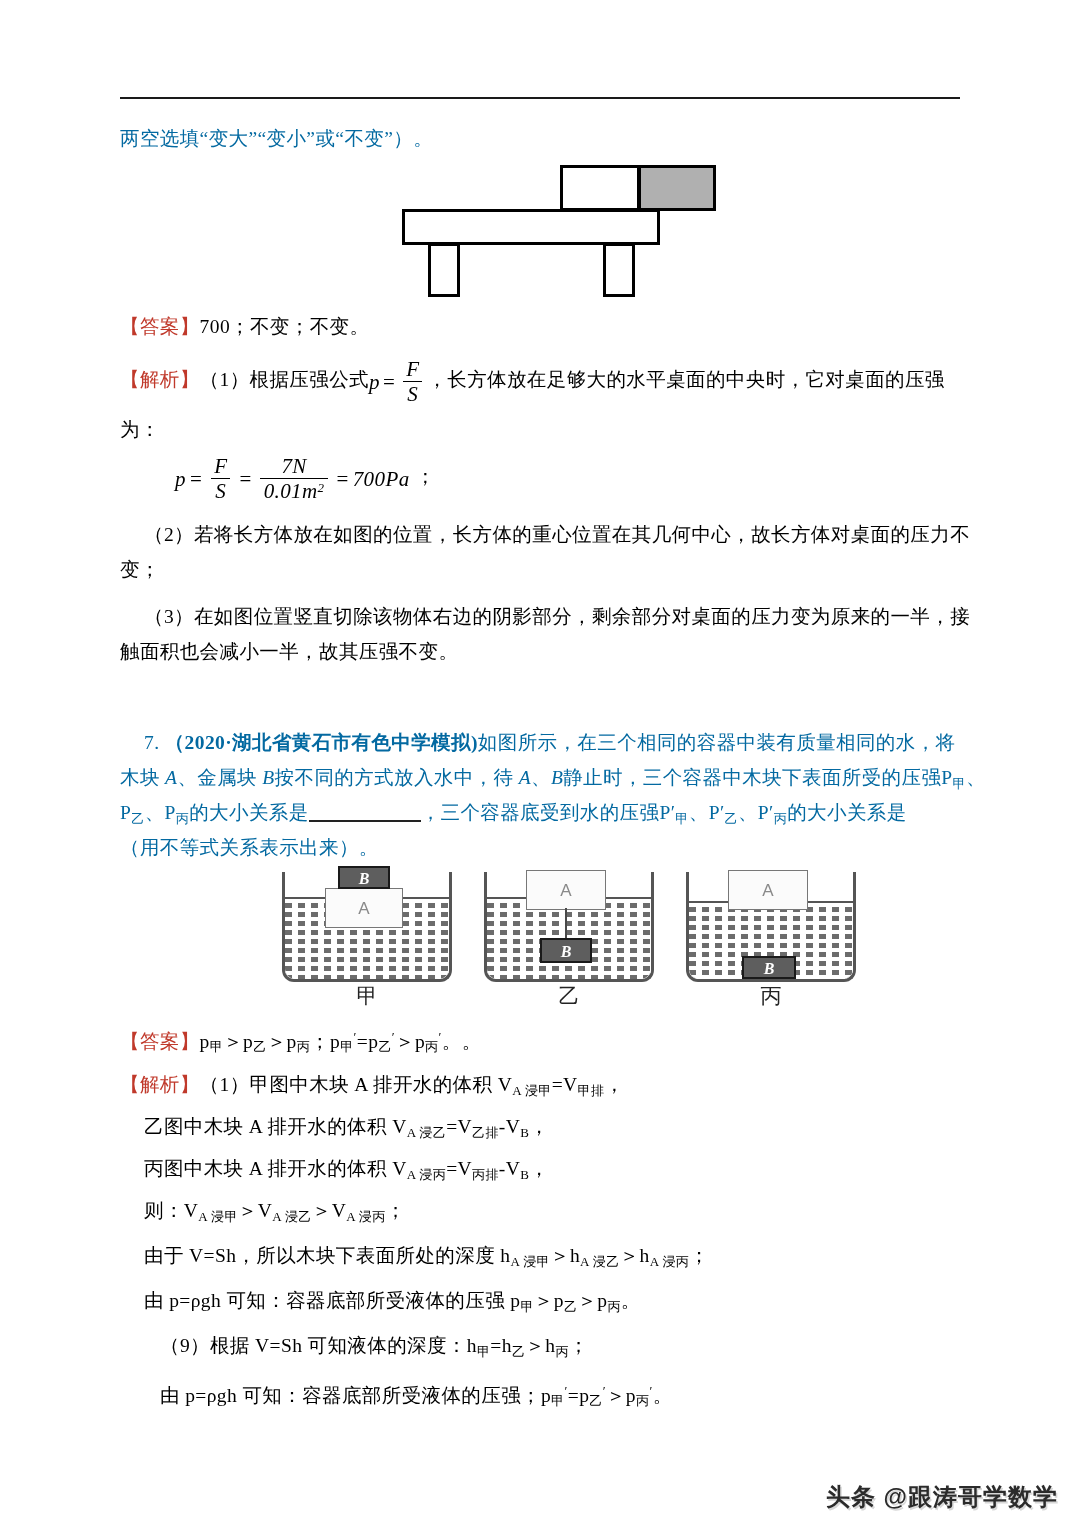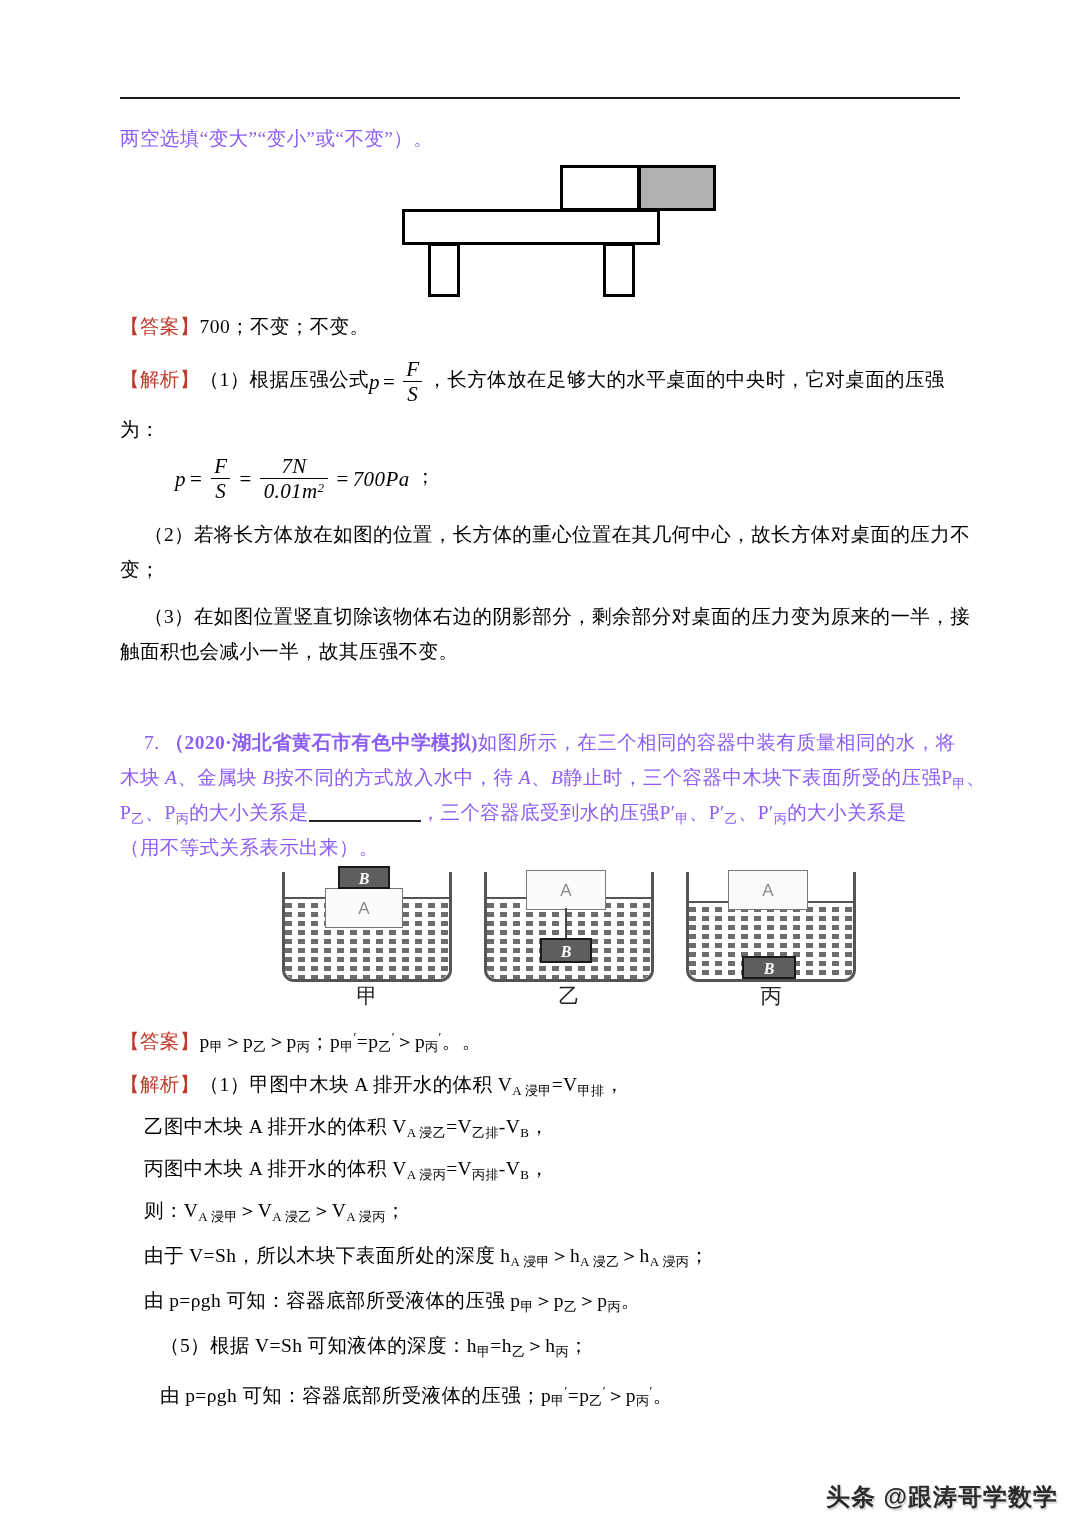--- a/index.html
+++ b/index.html
@@ -31,21 +31,21 @@
   }
   .blk {
     position: absolute;
     font-size: 19.5px;
     line-height: 34px;
     letter-spacing: 0.4px;
     white-space: nowrap;
   }
   .red { color: #c0392b; }
   .redsoft { color: #000000; }
-  .blackish { color: #8b5cf6; }
+  .blackish { color: #0369a1; }
   .sub { font-size: 13px; vertical-align: -0.28em; }
   .sup { font-size: 13px; vertical-align: 0.5em; }
   .ital { font-style: italic; }
   .blank-line {
     display: inline-block;
     width: 112px;
     border-bottom: 2px solid #222;
     vertical-align: -3px;
   }
 
@@ -289,21 +289,21 @@
 
   <div class="blk redsoft" style="left:144px; top:1239px;">
     <span>由于 V=Sh，所以木块下表面所处的深度 h</span><span class="sub">A 浸甲</span><span>＞h</span><span class="sub">A 浸乙</span><span>＞h</span><span class="sub">A 浸丙</span><span>；</span>
   </div>
 
   <div class="blk redsoft" style="left:144px; top:1284px;">
     <span>由 p=ρgh 可知：容器底部所受液体的压强 p</span><span class="sub">甲</span><span>＞p</span><span class="sub">乙</span><span>＞p</span><span class="sub">丙</span><span>。</span>
   </div>
 
   <div class="blk redsoft" style="left:160px; top:1329px;">
-    <span>（5）根据 V=Sh 可知液体的深度：h</span><span class="sub">甲</span><span>=h</span><span class="sub">乙</span><span>＞h</span><span class="sub">丙</span><span>；</span>
+    <span>（9）根据 V=Sh 可知液体的深度：h</span><span class="sub">甲</span><span>=h</span><span class="sub">乙</span><span>＞h</span><span class="sub">丙</span><span>；</span>
   </div>
 
   <div class="blk redsoft" style="left:160px; top:1374px;">
     <span>由 p=ρgh 可知：容器底部所受液体的压强；p</span><span class="sub">甲</span><span class="sup">′</span><span>=p</span><span class="sub">乙</span><span class="sup">′</span><span>＞p</span><span class="sub">丙</span><span class="sup">′</span><span>。</span>
   </div>
 
   <div id="watermark">头条 @跟涛哥学数学</div>
 
 </div>
 

